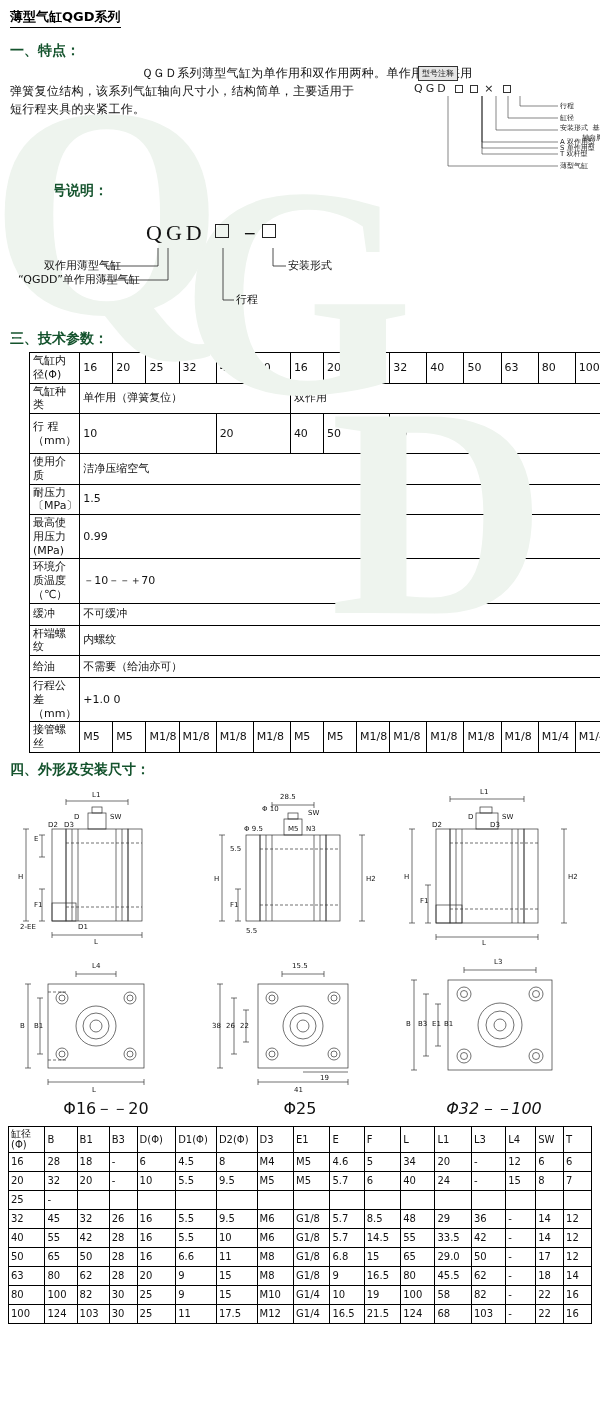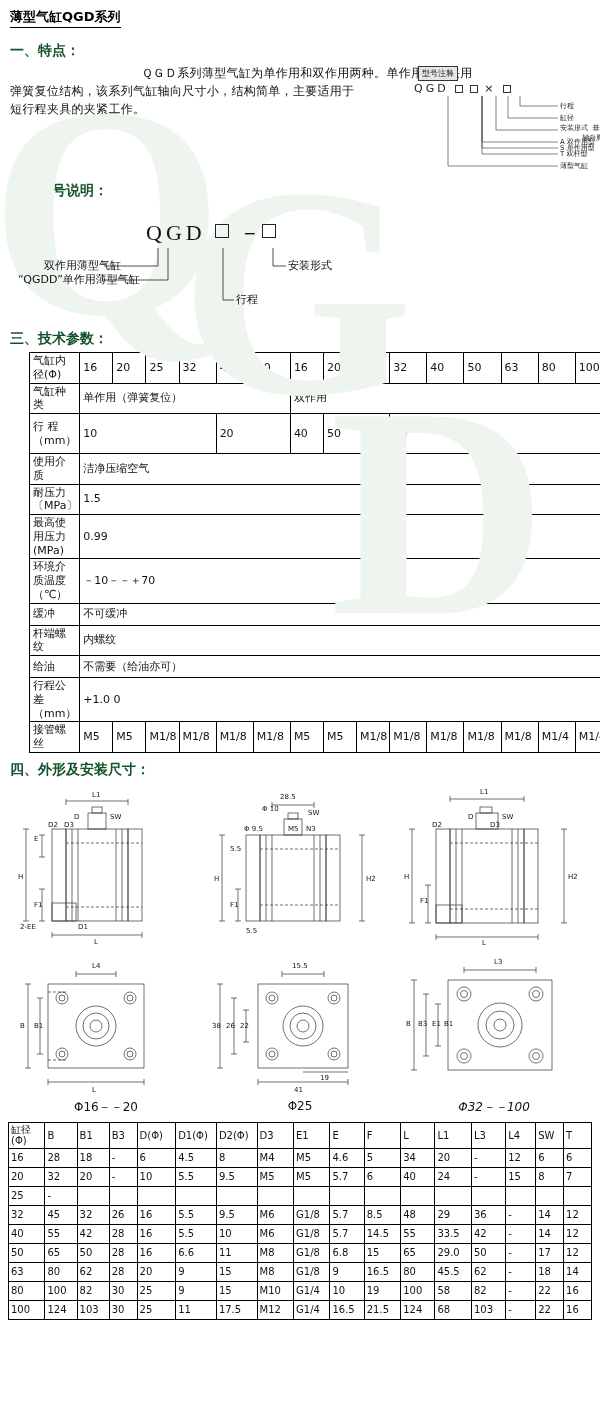--- a/index.html
+++ b/index.html
@@ -73,21 +73,21 @@
     border-collapse:collapse; width:100%; font-size:10px; table-layout:fixed;
   }
   table.dim td, table.dim th {
     border:1px solid #000; padding:1px 2px; text-align:left;
     font-weight:normal; height:19px; line-height:1.15;
   }
 
   
   .draw-row { display:flex; justify-content:space-between; margin:6px 0 0 0; }
   .draw-cell { position:relative; }
-  .cap-row { display:flex; margin:2px 0 6px 0; font-size:12px; }
+  .cap-row { display:flex; margin:2px 0 6px 0; font-size:16px; }
   .cap-row div { text-align:center; }
 
   .wm {
     position:absolute; left:0; top:0; width:600px; height:1404px;
     pointer-events:none; overflow:hidden;
   }
   .wm span {
     position:absolute; font-size:300px; font-weight:bold;
     color:#eef4ee; font-family:"Liberation Serif",serif;
   }

